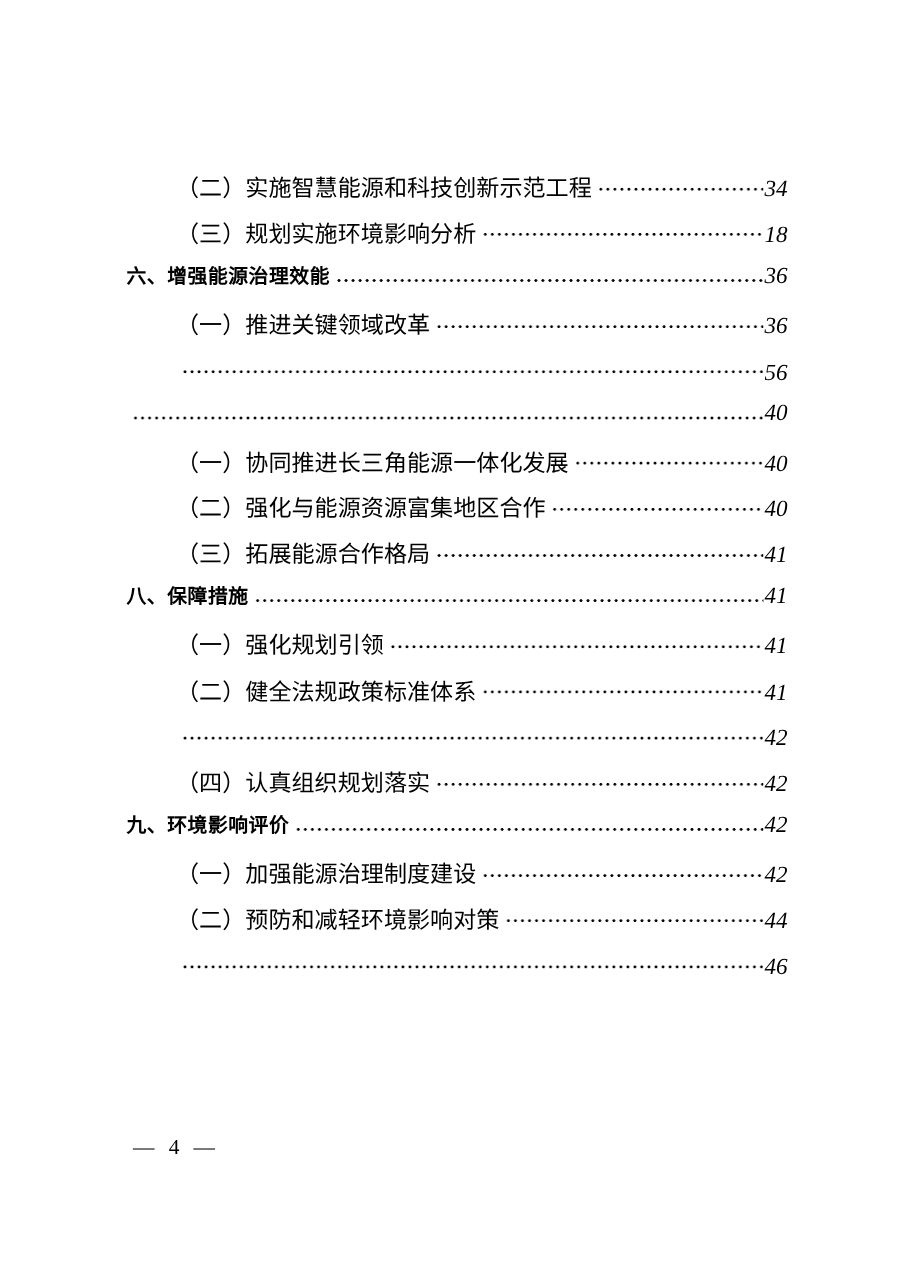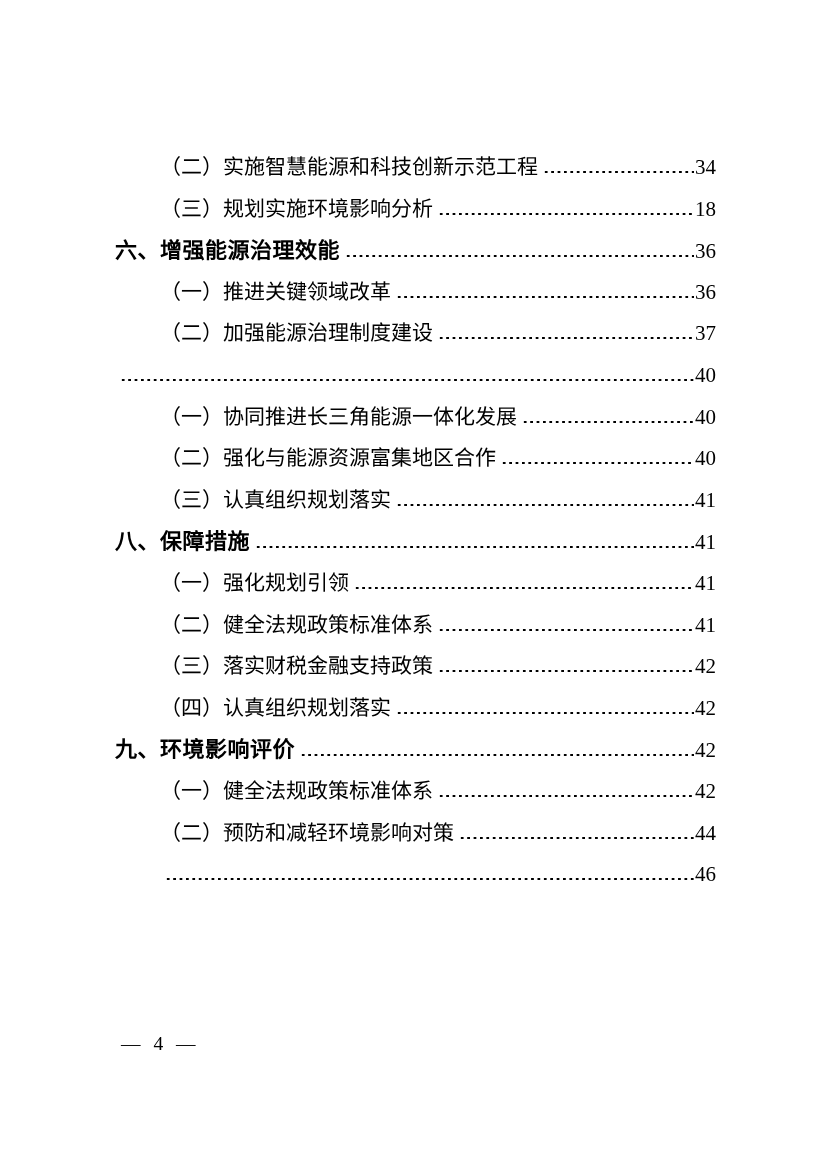--- a/index.html
+++ b/index.html
@@ -28,44 +28,46 @@
     display: flex;
     align-items: baseline;
     height: 41.6px;
     padding-top: 8px;
     font-size: 21px;
     line-height: 1.2;
   }
   .toc-row.level-2 {
     padding-left: 45px;
     font-family: "Liberation Serif", serif;
+    align-items: center;
   }
   .toc-row.level-1 .toc-label {
-    font-family: Liberation Sans, sans-serif;
+    font-family: Liberation Mono, monospace;
     font-weight: bold;
-    font-size: 22px;
+    font-size: 18px;
     letter-spacing: 0.5px;
   }
   .toc-label {
     white-space: nowrap;
   }
   .toc-leader {
     flex: 1 1 auto;
     height: 4px;
     margin: 0 1px 0 5px;
     background-image: radial-gradient(circle, #000000 1.1px, transparent 1.5px);
     background-size: 6.4px 4px;
     background-position: left bottom;
     background-repeat: repeat-x;
   }
   .toc-page {
     font-family: "Liberation Serif", serif;
     font-weight: normal;
     font-size: 21px;
     white-space: nowrap;
+    font-style: italic;
   }
   .footer {
     position: absolute;
     left: 121px;
     top: 1033px;
     font-family: "Liberation Serif", serif;
     font-size: 19.5px;
     letter-spacing: 1px;
     word-spacing: 6px;
     color: #000000;
@@ -90,75 +92,73 @@
     <span class="toc-label">六、增强能源治理效能</span>
     <span class="toc-leader"></span>
     <span class="toc-page">36</span>
   </div>
       <div class="toc-row level-2">
     <span class="toc-label">（一）推进关键领域改革</span>
     <span class="toc-leader"></span>
     <span class="toc-page">36</span>
   </div>
       <div class="toc-row level-2">
-    <span class="toc-label">（二）加强能源治理制度建设</span>
     <span class="toc-leader"></span>
-    <span class="toc-page">37</span>
+    <span class="toc-page">56</span>
   </div>
       <div class="toc-row level-1">
     <span class="toc-leader"></span>
     <span class="toc-page">40</span>
   </div>
       <div class="toc-row level-2">
     <span class="toc-label">（一）协同推进长三角能源一体化发展</span>
     <span class="toc-leader"></span>
     <span class="toc-page">40</span>
   </div>
       <div class="toc-row level-2">
     <span class="toc-label">（二）强化与能源资源富集地区合作</span>
     <span class="toc-leader"></span>
     <span class="toc-page">40</span>
   </div>
       <div class="toc-row level-2">
-    <span class="toc-label">（三）认真组织规划落实</span>
+    <span class="toc-label">（三）拓展能源合作格局</span>
     <span class="toc-leader"></span>
     <span class="toc-page">41</span>
   </div>
       <div class="toc-row level-1">
     <span class="toc-label">八、保障措施</span>
     <span class="toc-leader"></span>
     <span class="toc-page">41</span>
   </div>
       <div class="toc-row level-2">
     <span class="toc-label">（一）强化规划引领</span>
     <span class="toc-leader"></span>
     <span class="toc-page">41</span>
   </div>
       <div class="toc-row level-2">
     <span class="toc-label">（二）健全法规政策标准体系</span>
     <span class="toc-leader"></span>
     <span class="toc-page">41</span>
   </div>
       <div class="toc-row level-2">
-    <span class="toc-label">（三）落实财税金融支持政策</span>
     <span class="toc-leader"></span>
     <span class="toc-page">42</span>
   </div>
       <div class="toc-row level-2">
     <span class="toc-label">（四）认真组织规划落实</span>
     <span class="toc-leader"></span>
     <span class="toc-page">42</span>
   </div>
       <div class="toc-row level-1">
     <span class="toc-label">九、环境影响评价</span>
     <span class="toc-leader"></span>
     <span class="toc-page">42</span>
   </div>
       <div class="toc-row level-2">
-    <span class="toc-label">（一）健全法规政策标准体系</span>
+    <span class="toc-label">（一）加强能源治理制度建设</span>
     <span class="toc-leader"></span>
     <span class="toc-page">42</span>
   </div>
       <div class="toc-row level-2">
     <span class="toc-label">（二）预防和减轻环境影响对策</span>
     <span class="toc-leader"></span>
     <span class="toc-page">44</span>
   </div>
       <div class="toc-row level-2">
     <span class="toc-leader"></span>

